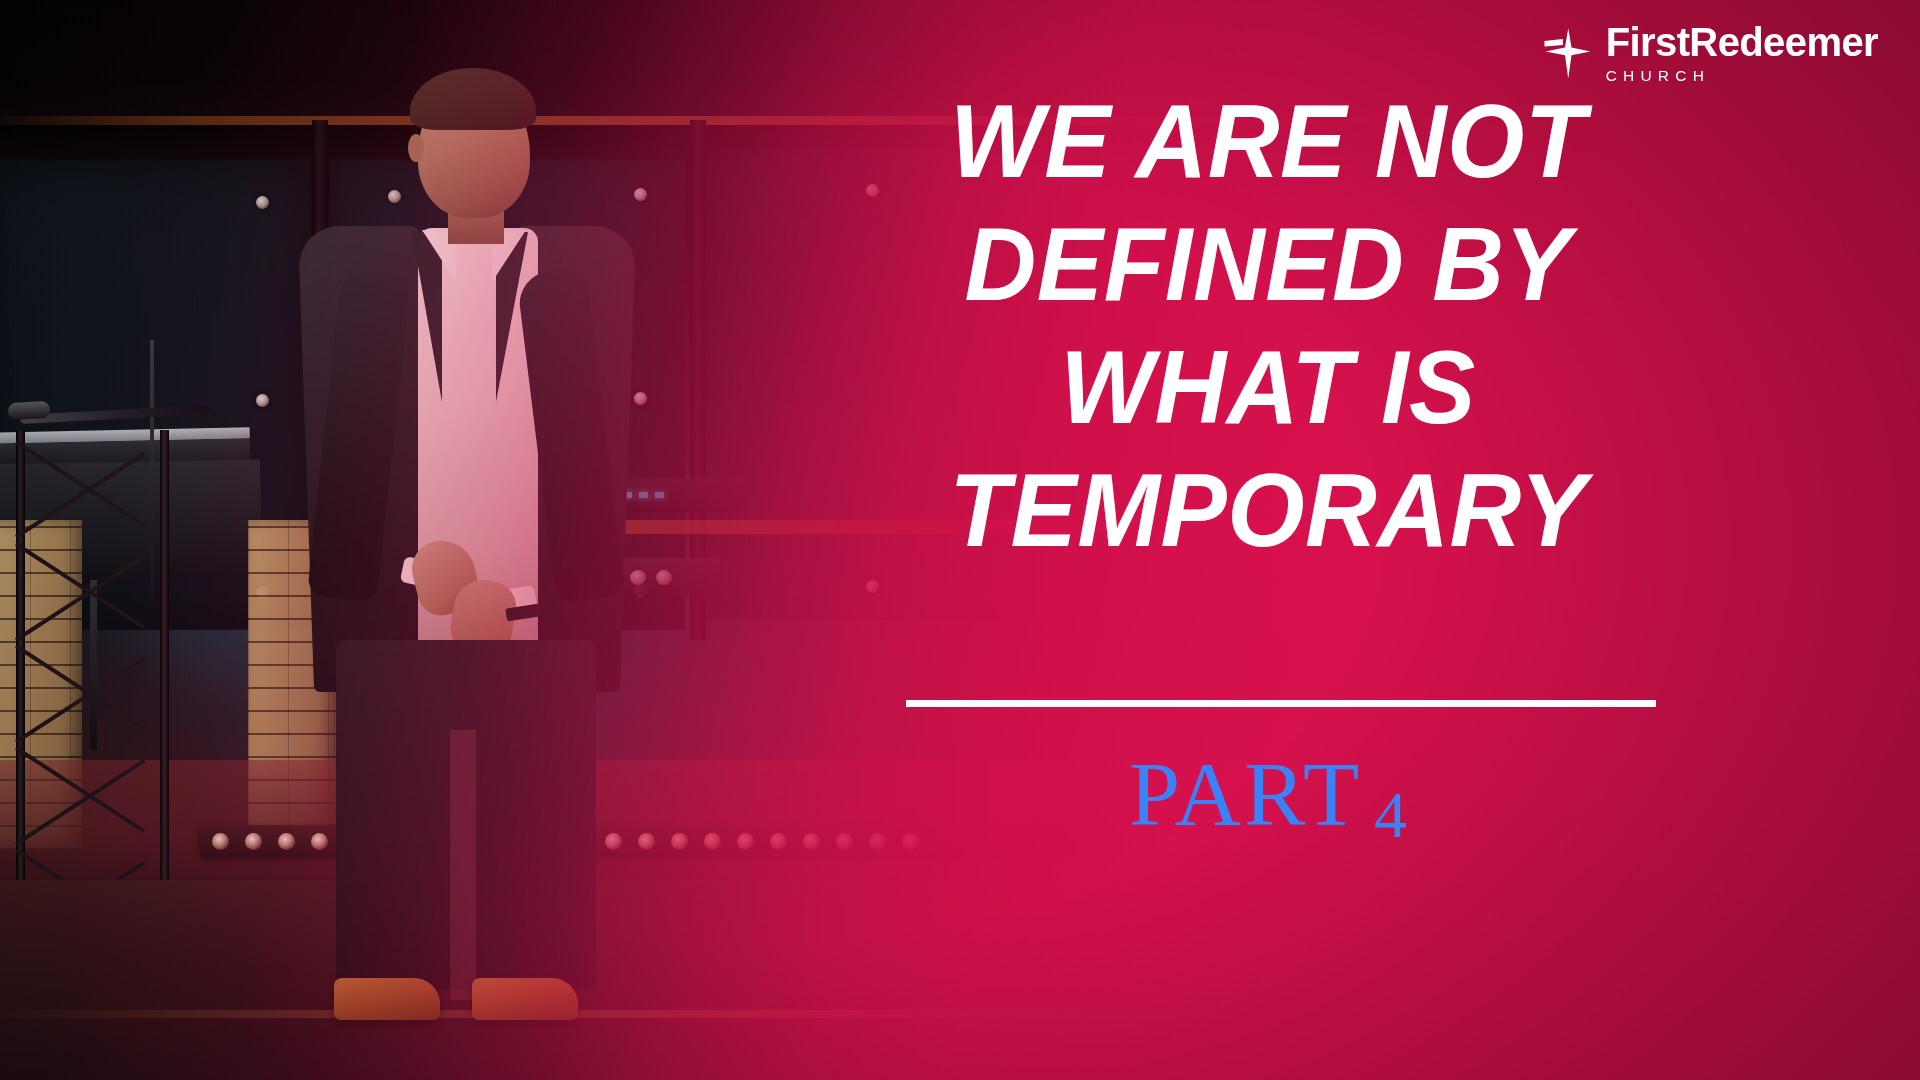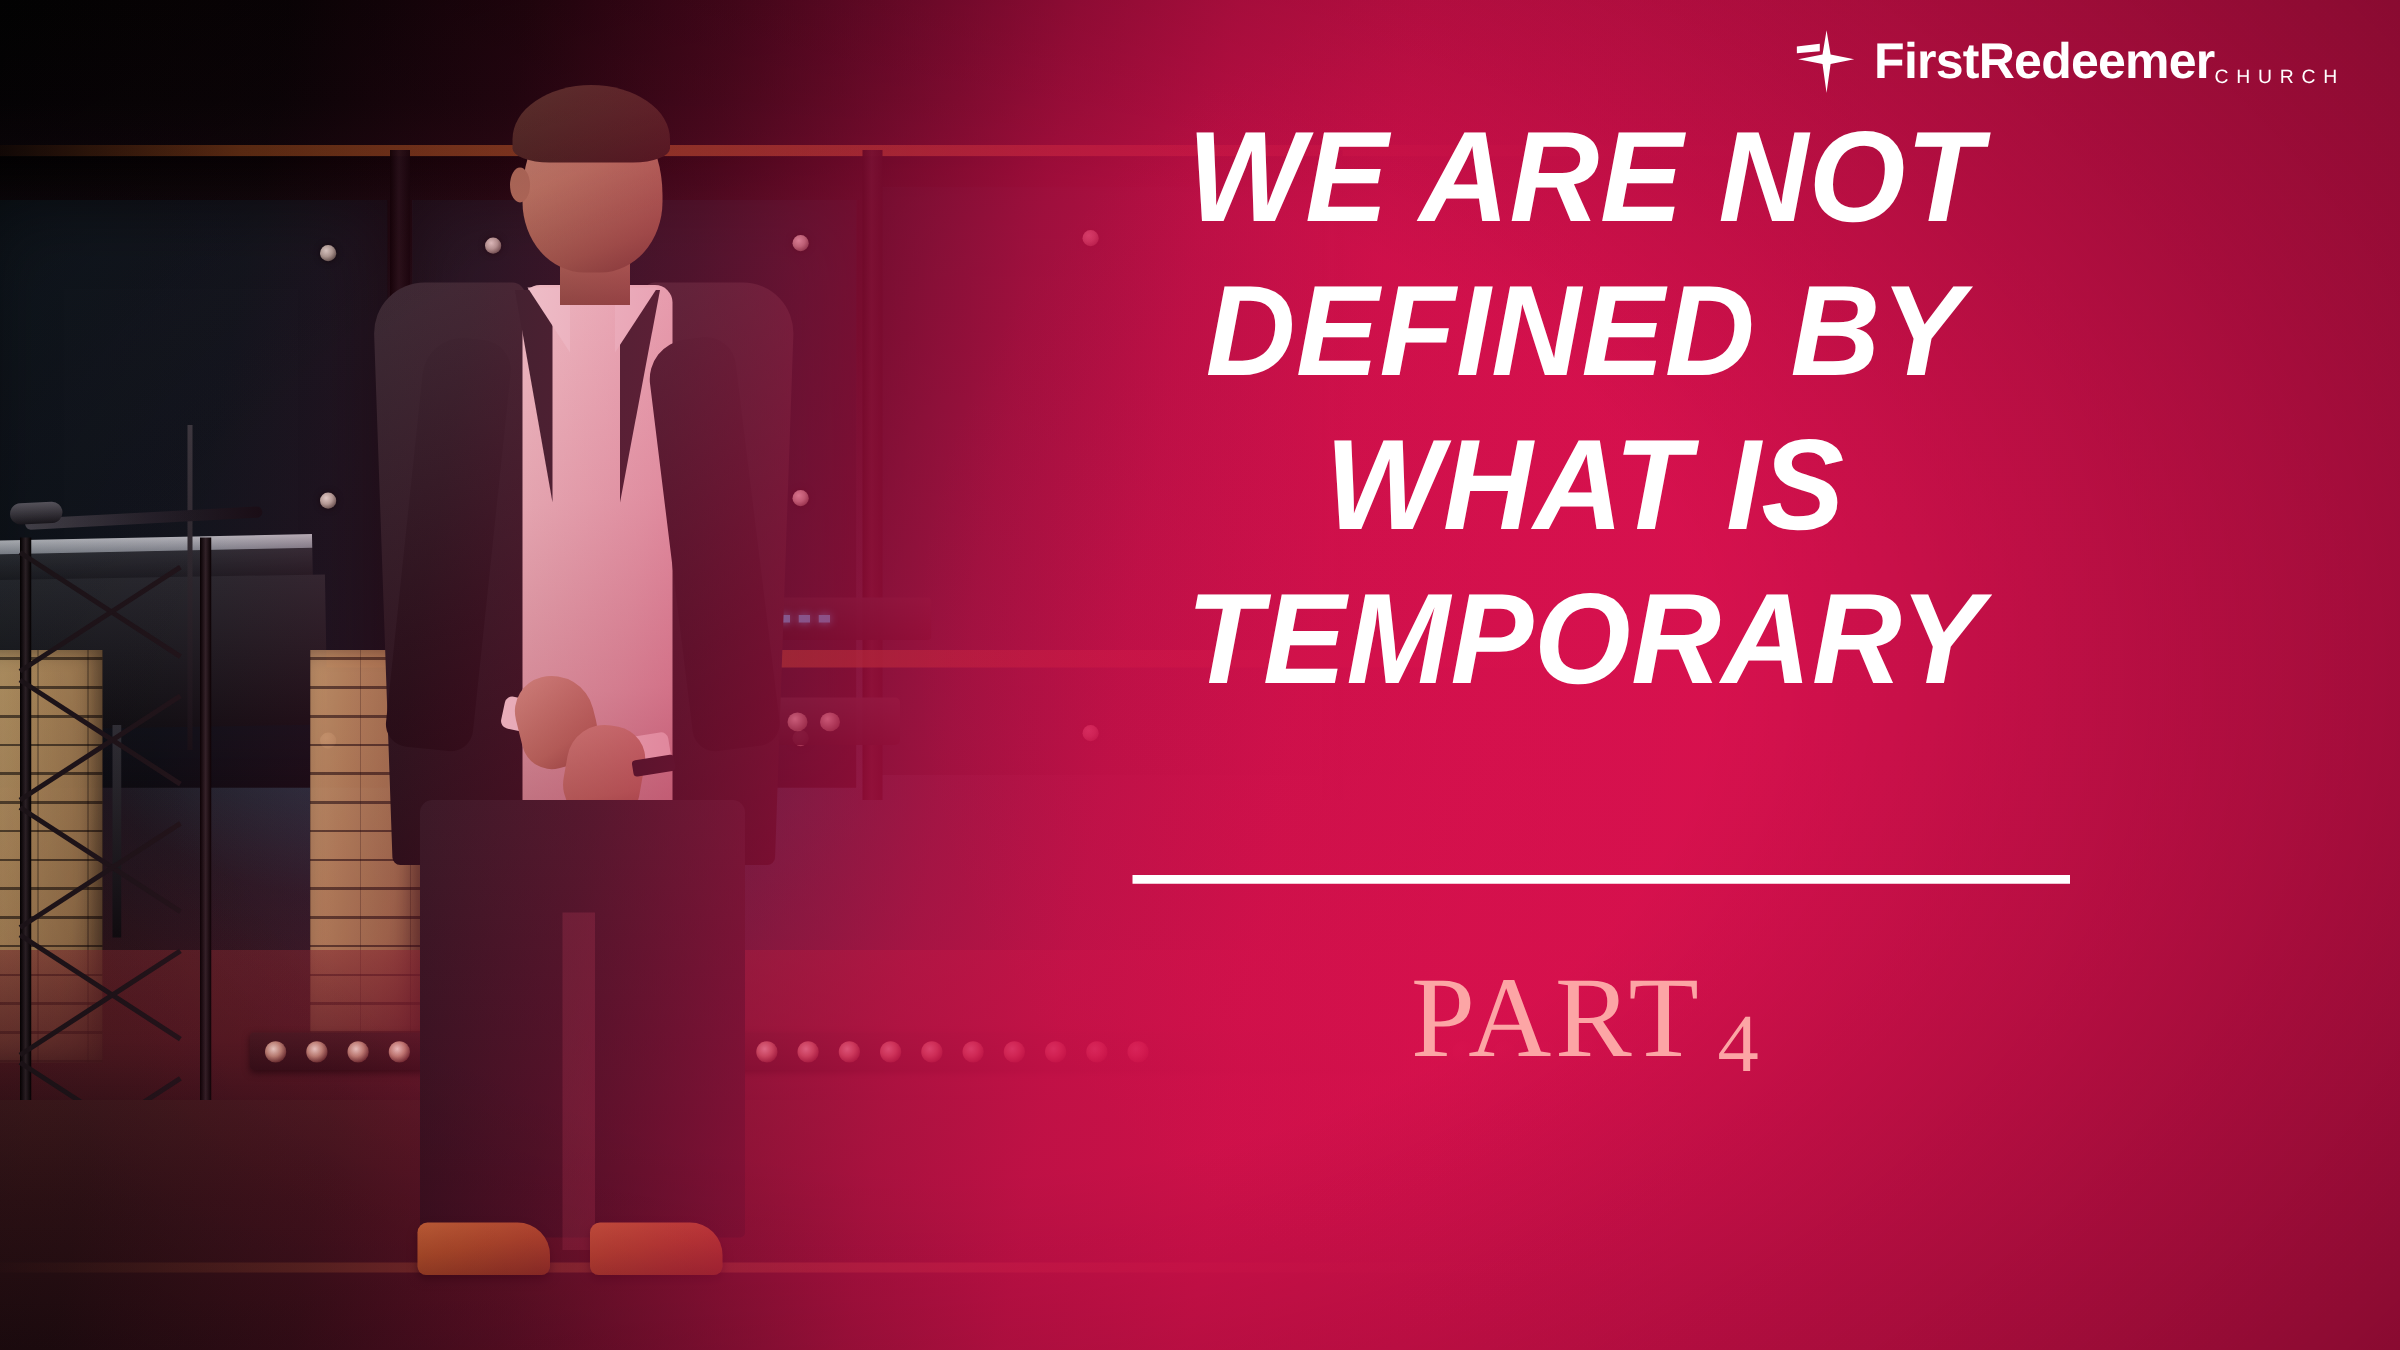--- a/index.html
+++ b/index.html
@@ -283,21 +283,21 @@
     position:absolute; inset:0;
     background:radial-gradient(ellipse 1500px 1000px at 40% 50%, rgba(0,0,0,0) 40%, rgba(0,0,0,.40) 100%);
   }
 
   
   .logo{
     position:absolute; right:42px; top:22px;
     display:flex; align-items:center; gap:14px;
   }
   .logo-mark{ width:54px; height:54px; flex:0 0 auto; display:block; }
-  .logo-words{ display:flex; align-items:flex-end; line-height:1; }
+  .logo-words{ display:flex; flex-direction:column; align-items:flex-start; line-height:1; }
   .logo-name{
     color:#fff; font-size:40px; font-weight:700; letter-spacing:-0.6px;
     font-family:"Liberation Sans", sans-serif;
   }
   .logo-sub{
     color:#fff; font-size:15.5px; font-weight:400; letter-spacing:6.2px;
     margin-top:6px; margin-right:2px;
     font-family:"Liberation Sans", sans-serif;
   }
 
@@ -320,25 +320,24 @@
   }
   .tline:last-child{ margin-bottom:0; }
 
   .divider{
     position:absolute; left:906px; top:700px; width:750px; height:7px;
     background:#ffffff;
   }
 
   .part{
     position:absolute; left:868px; top:748px; width:800px;
-    text-align:center; color:#fca5a5;
+    text-align:center; color:#3b82f6;
     font-family:"Liberation Serif", serif;
     font-size:92px; line-height:1;
     letter-spacing:3px;
-    margin-top:20px;
   }
   .part .num{ font-size:66px; margin-left:12px; position:relative; top:12px; letter-spacing:0; }
 
   .speakername{
     position:absolute; left:96px; top:934px;
     color:#ffffff;
     font-family:"Liberation Serif", serif;
     font-size:56px; line-height:1;
     text-shadow:0 2px 10px rgba(0,0,0,.55);
     white-space:nowrap;

